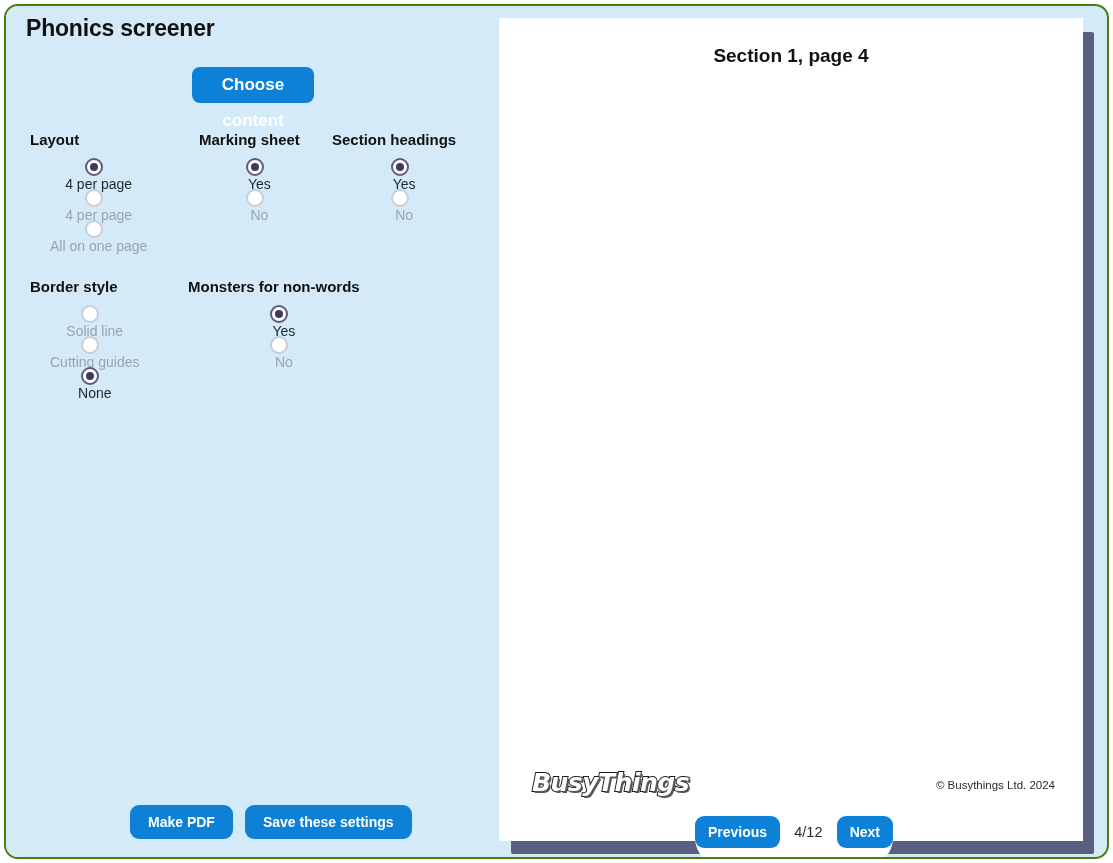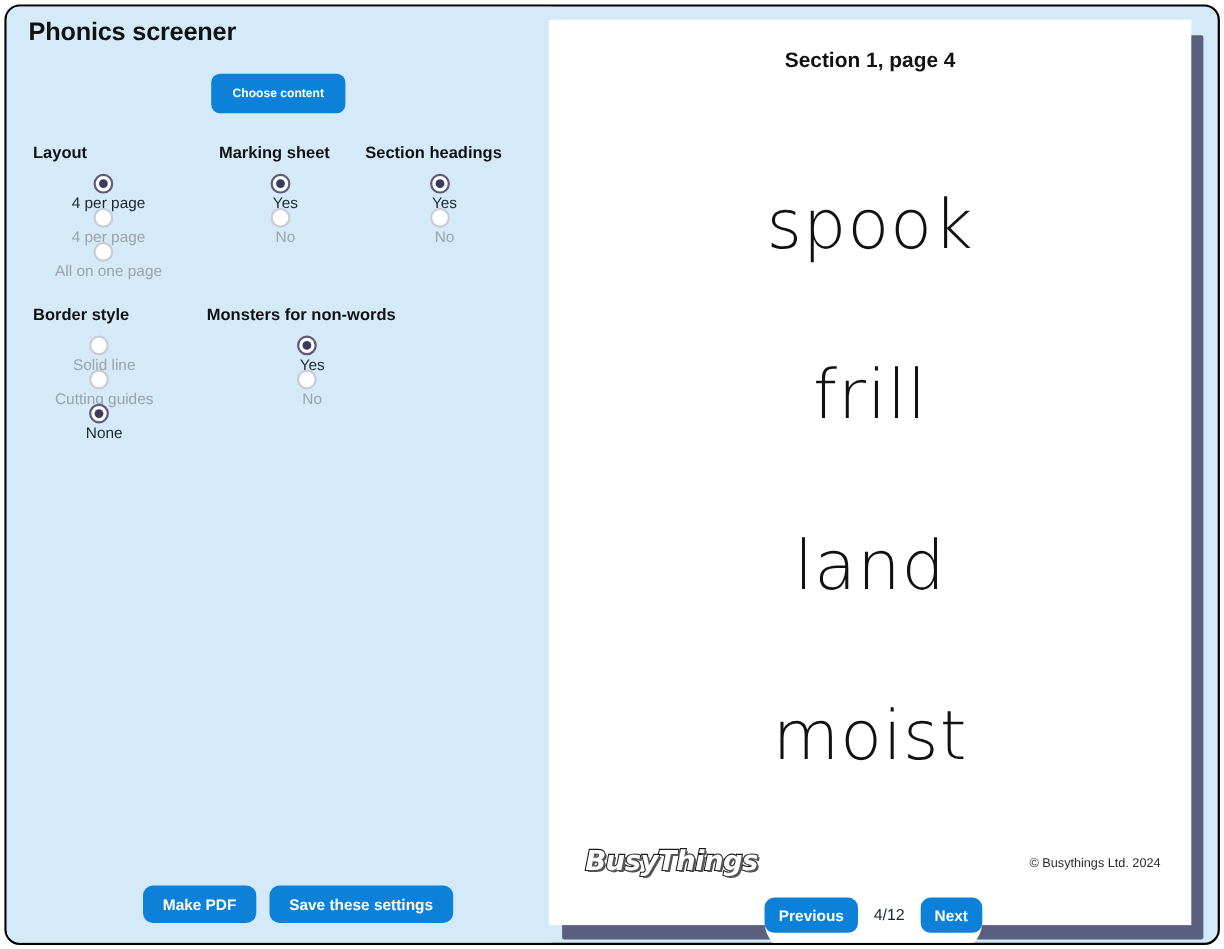--- a/index.html
+++ b/index.html
@@ -16,21 +16,21 @@
     width: 1113px;
     height: 863px;
     background: #ffffff;
   }
 
   
   .app-frame {
     position: absolute;
     left: 4px; top: 4px;
     width: 1105px; height: 855px;
-    border: 2px solid #000000;
+    border: 2px solid #4d7c0f;
     border-radius: 14px;
     background: #d5eaf9;
     overflow: hidden;
   }
 
   
   .settings-panel {
     position: absolute;
     left: 0; top: 0;
     width: 495px; height: 100%;
@@ -48,21 +48,21 @@
 
   .choose-content-btn {
     position: absolute;
     left: 186px; top: 61px;
     width: 122px; height: 36px;
     background: #0d80d8;
     color: #ffffff;
     border: none;
     border-radius: 8px;
     font-family: "Liberation Sans", sans-serif;
-    font-size: 11px;
+    font-size: 17px;
     font-weight: bold;
     cursor: pointer;
     padding: 0;
     line-height: 36px;
     text-align: center;
   }
 
   
   .opt-group { position: absolute; }
   .opt-group-title {
@@ -337,26 +337,20 @@
       </div>
     </div>
 
     <div class="preview-wrap">
       <div class="page-shadow"></div>
 
       <div class="page-sheet">
 
         <div class="section-heading">Section 1, page 4</div>
 
-        <div class="word-list">
-          <div class="word">spook</div>
-          <div class="word">frill</div>
-          <div class="word">land</div>
-          <div class="word">moist</div>
-        </div>
 
         <div class="logo">BusyThings</div>
 
         <div class="copyright">© Busythings Ltd. 2024</div>
       </div>
 
       <div class="nav-pill">
         <button class="nav-btn">Previous</button>
         <span class="page-indicator">4/12</span>
         <button class="nav-btn">Next</button>

